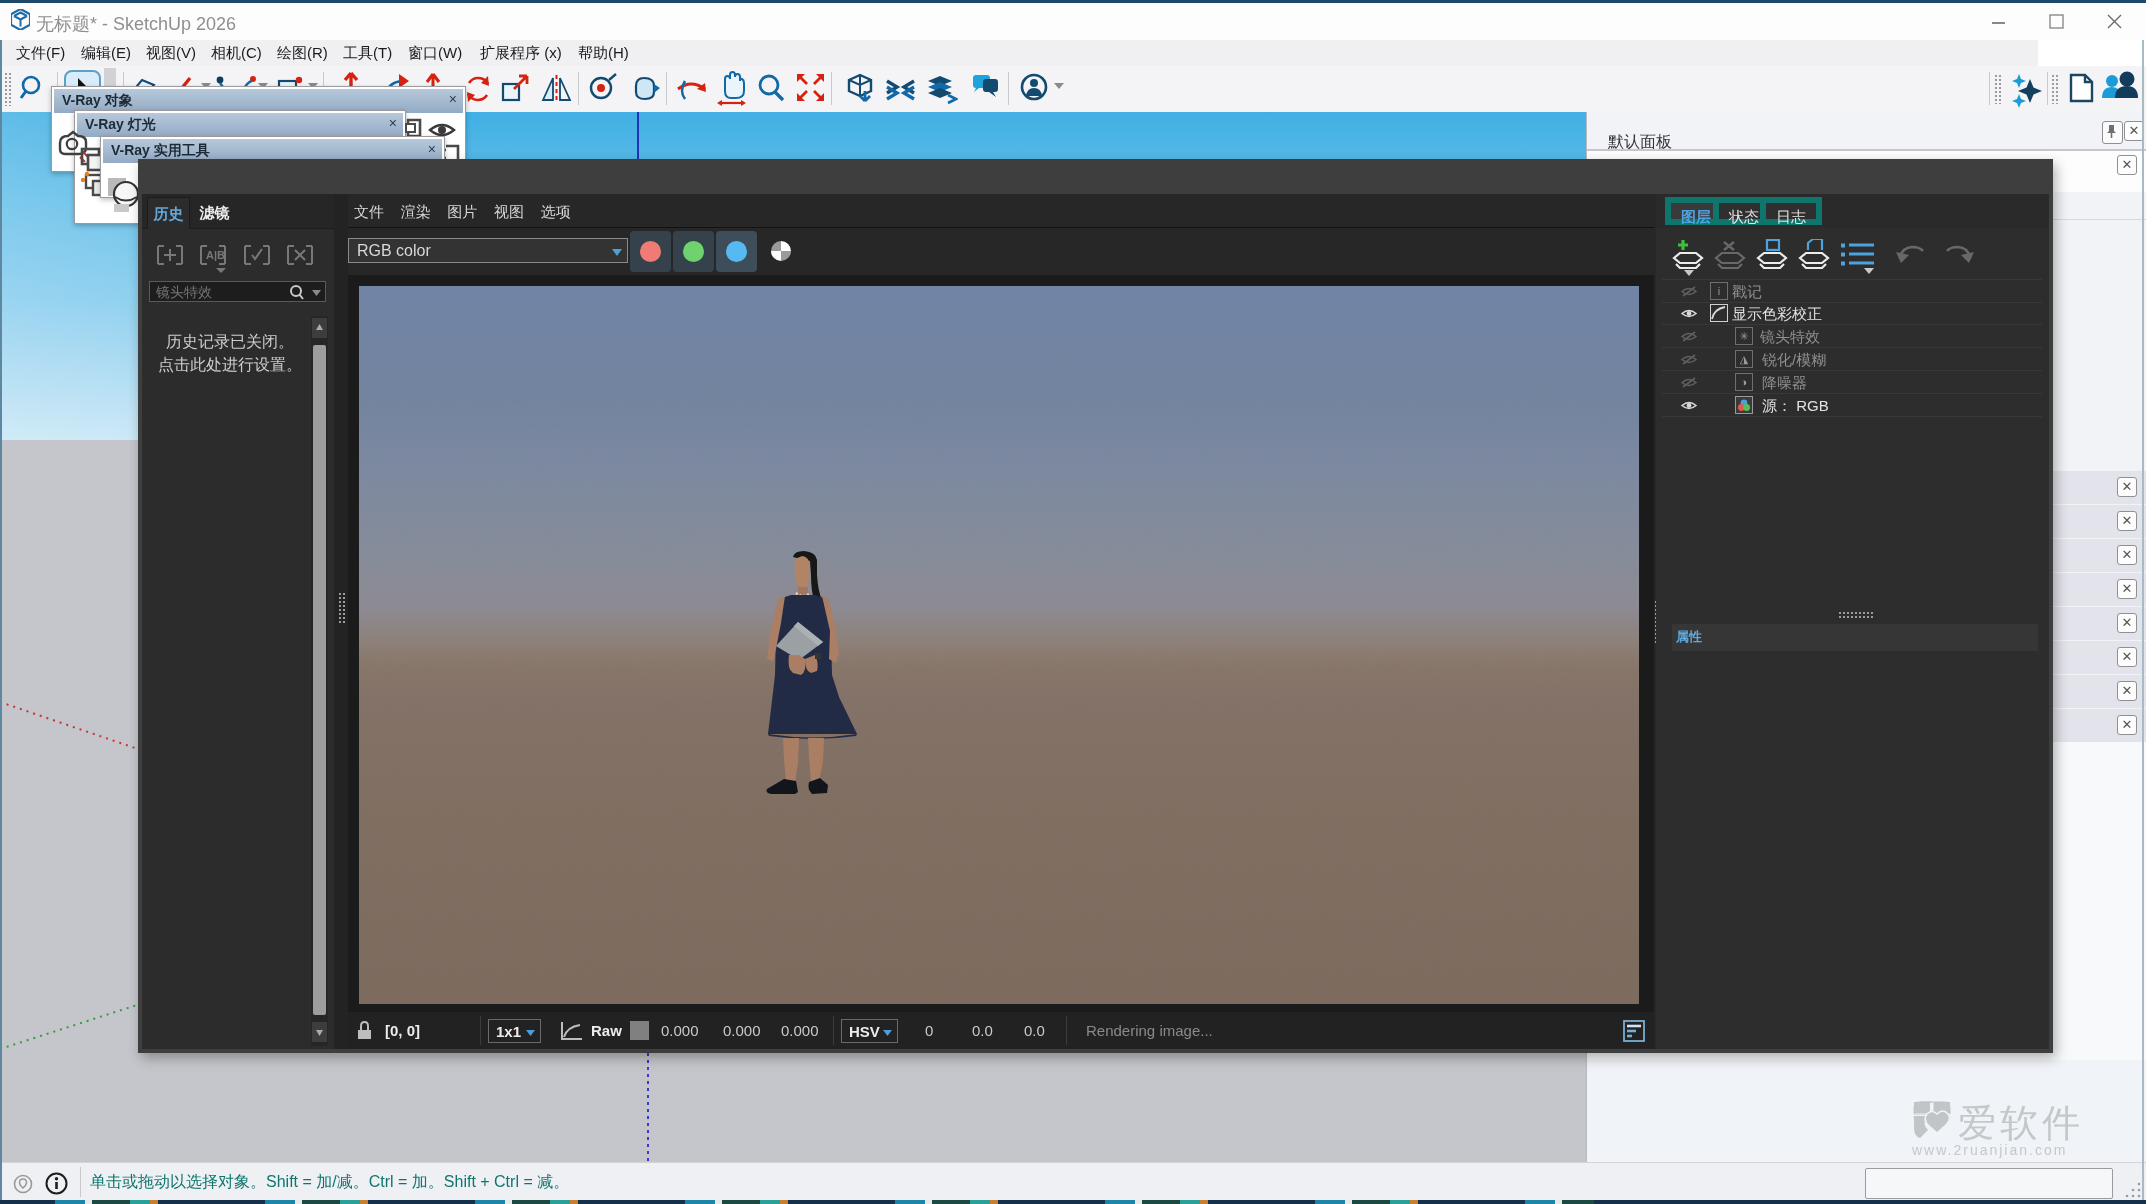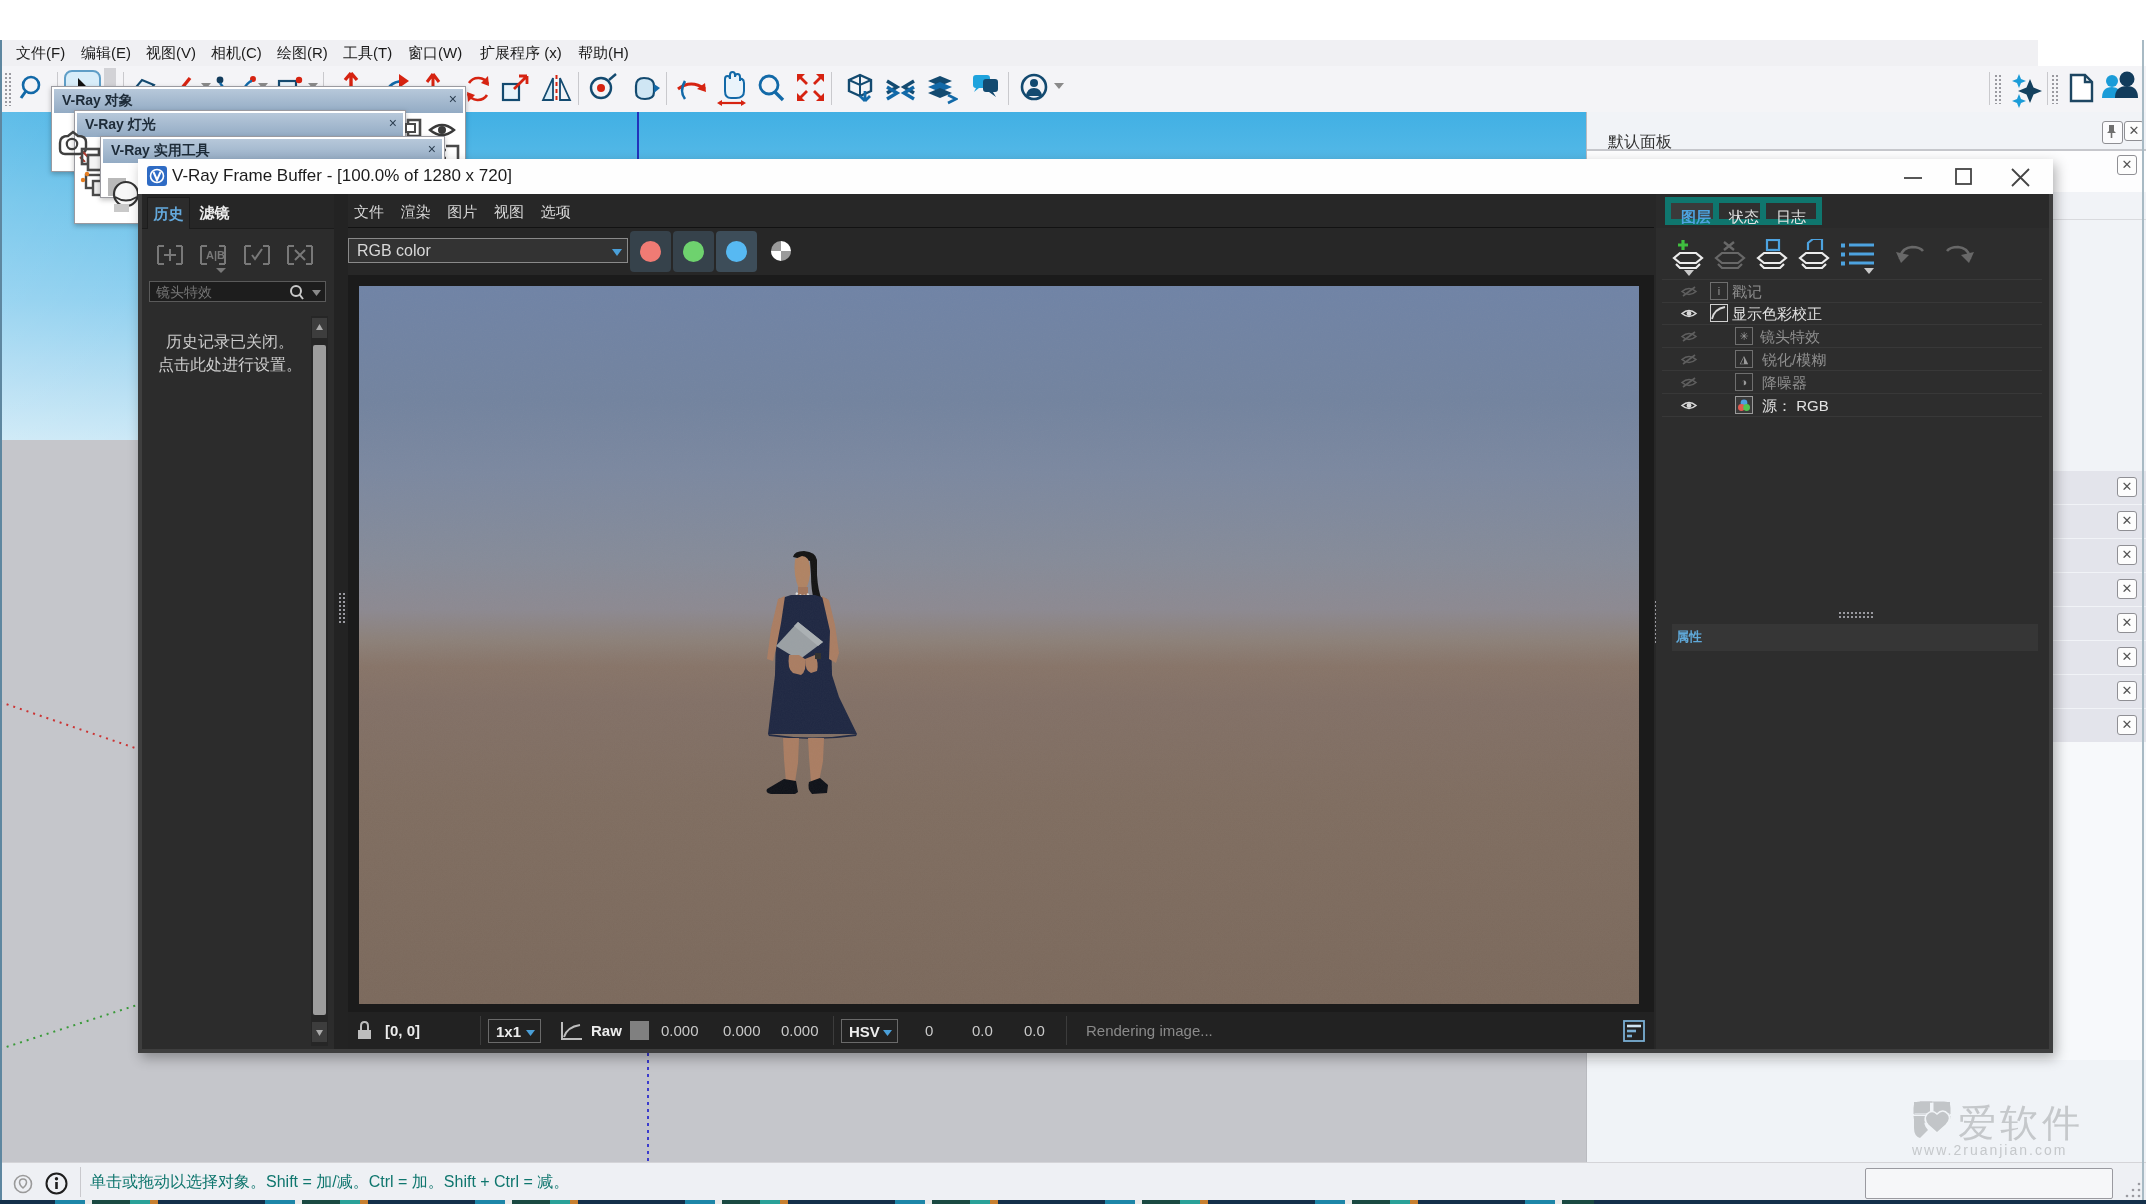--- a/index.html
+++ b/index.html
@@ -102,20 +102,32 @@
     <div class="trayband" style="top:563px;height:33px;">
         <div class="xbtn" style="left:530px;top:6px;">✕</div>
       </div>
     <div class="trayband" style="top:597px;height:33px;">
         <div class="xbtn" style="left:530px;top:6px;">✕</div>
       </div>
     <div class="abs" style="left:0px;top:630px;width:560px;height:318px;background:#f7f9fb;"></div>
     <div class="abs" style="left:0px;top:948px;width:560px;height:102px;background:#f0f3f7;"></div>
   </div>
 
+  <div class="abs" id="titlebar">
+    <svg class="abs" style="left:11px;top:6px;" width="19" height="21" viewBox="0 0 19 21">
+      <path d="M9.5 0 L19 5.2 L19 15.8 L9.5 21 L0 15.8 L0 5.2 Z" fill="none" stroke="#1f6da8" stroke-width="2.2"></path>
+      <path d="M3 7 L9.5 3.5 L16 7 M9.5 10.5 L9.5 17.5 M3 7 L9.5 10.5 L16 7" fill="none" stroke="#1f6da8" stroke-width="2"></path>
+    </svg>
+    <span class="ttl">无标题* - SketchUp 2026</span>
+    <svg class="abs" style="left:1990px;top:8px;" width="140" height="24" viewBox="0 0 140 24">
+      <line x1="2" y1="12" x2="15" y2="12" stroke="#6b6b6b" stroke-width="1.6"></line>
+      <rect x="60" y="4" width="13" height="13" fill="none" stroke="#8a8a8a" stroke-width="1.4"></rect>
+      <path d="M118 4 L131 17 M131 4 L118 17" stroke="#6b6b6b" stroke-width="1.4"></path>
+    </svg>
+  </div>
   <div class="abs" id="menubar">
     <span style="left:16px;">文件(F)</span>
     <span style="left:81px;">编辑(E)</span>
     <span style="left:146px;">视图(V)</span>
     <span style="left:211px;">相机(C)</span>
     <span style="left:277px;">绘图(R)</span>
     <span style="left:343px;">工具(T)</span>
     <span style="left:408px;">窗口(W)</span>
     <span style="left:480px;">扩展程序 (x)</span>
     <span style="left:578px;">帮助(H)</span>
@@ -310,33 +322,20 @@
     </div>
     <svg class="abs" style="left:106px;top:176px" width="38" height="38">
       <rect x="2" y="2" width="18" height="18" fill="#b9b9b9"></rect>
       <circle cx="20" cy="18" r="12" fill="#f7f7f7" stroke="#333" stroke-width="2.2"></circle>
       <path d="M9 21 Q20 28 31 21" fill="none" stroke="#333" stroke-width="2"></path>
       <rect x="8" y="28" width="15" height="8" fill="#c9c9c9"></rect>
     </svg>
   </div>
 
   <div class="abs" id="vfb">
-    <div class="abs" id="vfbtitle">
-      <div class="abs" style="left:9px;top:7px;width:20px;height:20px;background:#2e6bc4;border-radius:3px;"></div>
-      <svg class="abs" style="left:9px;top:7px" width="20" height="20">
-          <circle cx="10" cy="10" r="6.5" fill="none" stroke="#fff" stroke-width="1.6"></circle>
-          <path d="M6.5 6 L10 14 L13.5 6" fill="none" stroke="#fff" stroke-width="2"></path>
-        </svg>
-      <span class="abs" style="left:34px;top:7px;font-size:17px;color:#1c1c1c;">V-Ray Frame Buffer - [100.0% of 1280 x 720]</span>
-      <svg class="abs" style="left:1755px;top:6px" width="150" height="24">
-        <line x1="11" y1="13" x2="29" y2="13" stroke="#444" stroke-width="1.8"></line>
-        <rect x="63" y="4" width="15" height="15" fill="none" stroke="#444" stroke-width="1.8"></rect>
-        <path d="M119 4 L136 21 M136 4 L119 21" stroke="#444" stroke-width="1.8"></path>
-      </svg>
-    </div>
     <div class="abs" id="vfbcontent">
       <div class="abs" id="vlp">
         <div class="abs" style="left:0;top:0;width:192px;height:34px;background:#262626;border-bottom:1px solid #1c1c1c;"></div>
         <div class="abs" style="left:5px;top:3px;width:43px;height:32px;background:#2c2c2c;border:1px solid #1c1c1c;border-bottom:none;color:#64a9dc;font-size:15px;font-weight:bold;text-align:center;line-height:31px;box-sizing:border-box;">历史</div>
         <div class="abs" style="left:50px;top:3px;width:45px;height:31px;color:#ededed;font-size:15px;font-weight:bold;text-align:center;line-height:31px;">滤镜</div>
         <svg class="abs" style="left:14px;top:46px" width="170" height="34">
           <g fill="none" stroke="#787878" stroke-width="2">
             <path d="M2 6 L2 24 M2 6 L8 6 M2 24 L8 24 M26 6 L26 24 M26 6 L20 6 M26 24 L20 24"></path>
               <path d="M14 9 L14 21 M8 15 L20 15"></path>
             <path d="M47 6 L47 24 M47 6 L53 6 M47 24 L53 24 M71 6 L71 24 M71 6 L65 6 M71 24 L65 24" transform="translate(-2 0)"></path>

